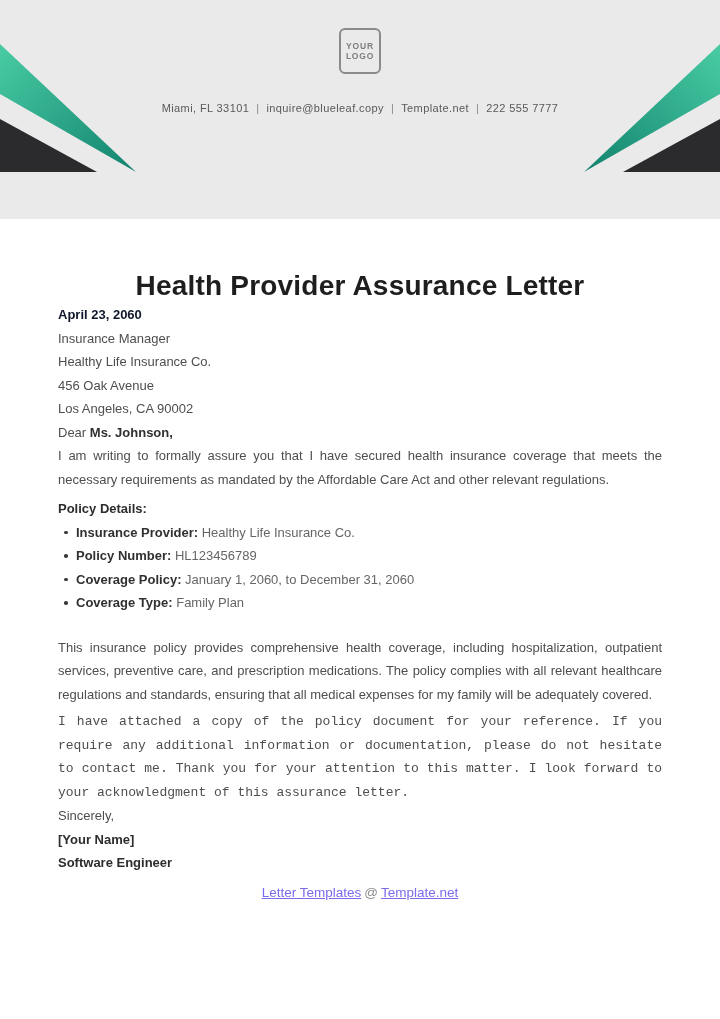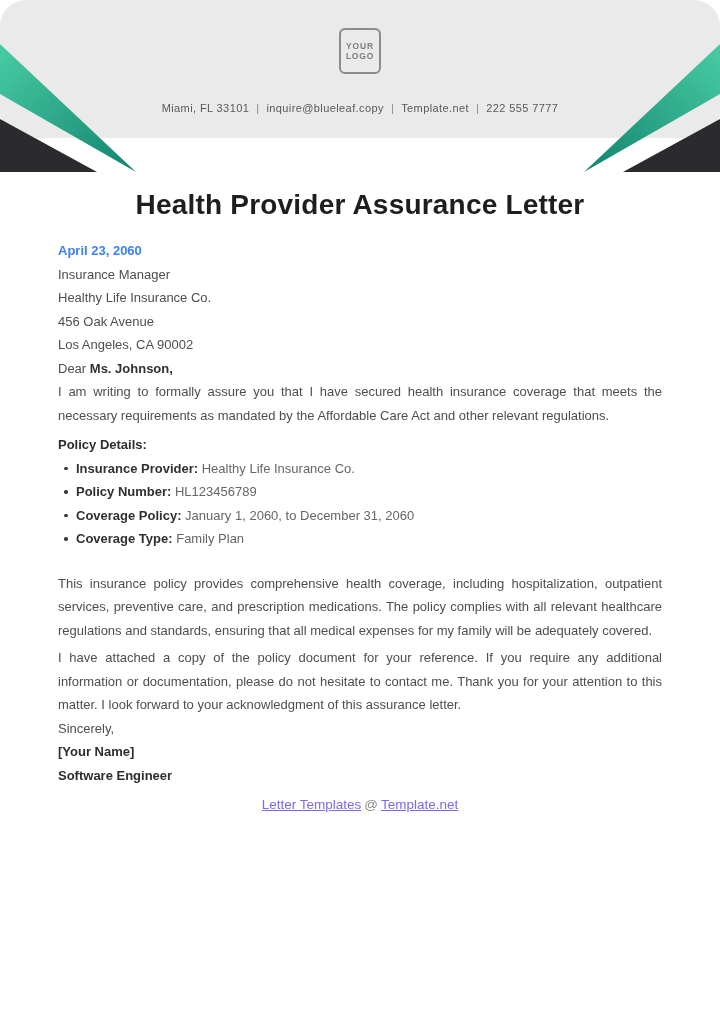--- a/index.html
+++ b/index.html
@@ -8,23 +8,22 @@
     width:720px;height:1019px;
     background:#ffffff;
     font-family:"Liberation Sans","DejaVu Sans",sans-serif;
     color:#4b4b4b;
     overflow:hidden;
     margin:0 auto;
   }
   
   .header{
     position:relative;
-    width:720px;height:138px;
+    width:720px;height:219px;
     background:#ebeaea;
-    border-radius:26px;
   }
   .header svg{position:absolute;top:0;left:0;display:block;}
   .logo-box{
     position:absolute;
     left:50%;top:28px;
     transform:translateX(-50%);
     width:38px;height:42px;
     border:2px solid #8b8b8b;
     border-radius:6px;
     display:flex;flex-direction:column;
@@ -56,21 +55,21 @@
     color:#1e1e1e;
     letter-spacing:0.2px;
   }
   .line{
     margin:0;
     font-size:13px;
     line-height:23.5px;
     color:#4e4e4e;
   }
   .bold{font-weight:bold;color:#303030;}
-  .date{margin-top:17px;font-weight:bold;color:#3b82f6;}
+  .date{font-weight:bold;color:#0f172a;}
   .para{
     margin:0;
     font-size:13px;
     line-height:23.5px;
     text-align:justify;
     color:#4e4e4e;
   }
   .policy-heading{
     margin:6px 0 0 0;
     font-size:13px;line-height:23.5px;
@@ -88,21 +87,21 @@
   }
   ul.policy-list li::before{
     content:"";
     position:absolute;
     left:0;top:10px;
     width:3.5px;height:3.5px;
     border-radius:50%;
     background:#3a3a3a;
   }
   .p2{margin-top:21px;}
-  .p3{margin-top:4px;}
+  .p3{margin-top:4px;font-family:Liberation Mono, monospace;}
   .sig-name,.sig-role{font-weight:bold;color:#2d2d2d;}
   .footer-line{
     margin-top:6px;
     text-align:center;
     font-size:13.5px;
     line-height:23px;
   }
   .footer-line a{
     text-decoration:underline;
     cursor:pointer;

